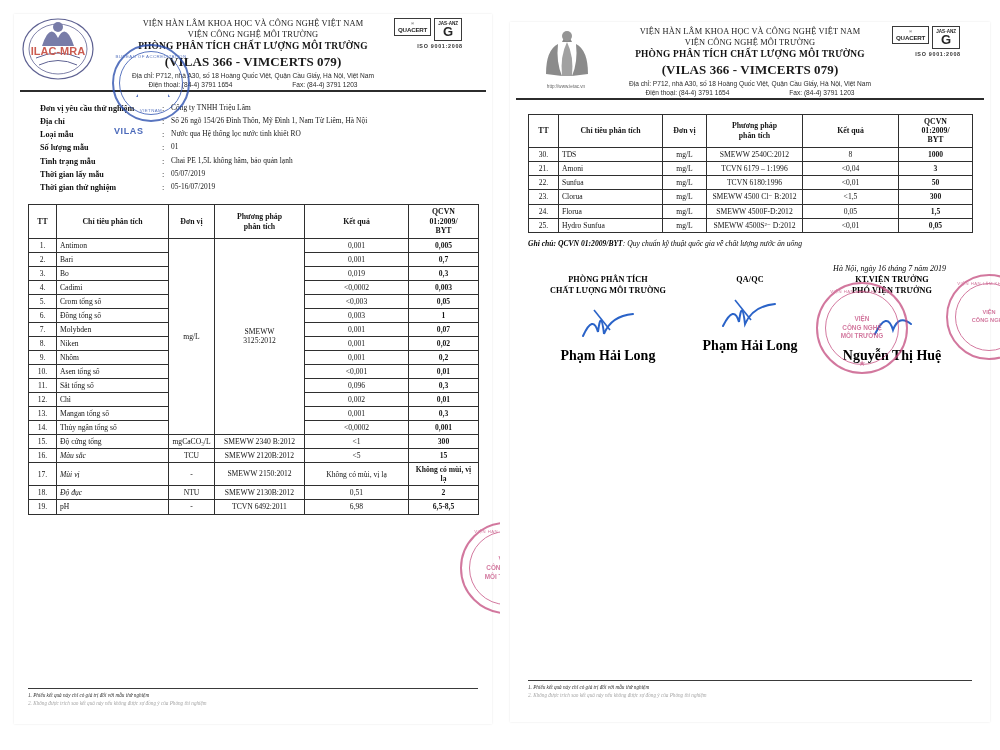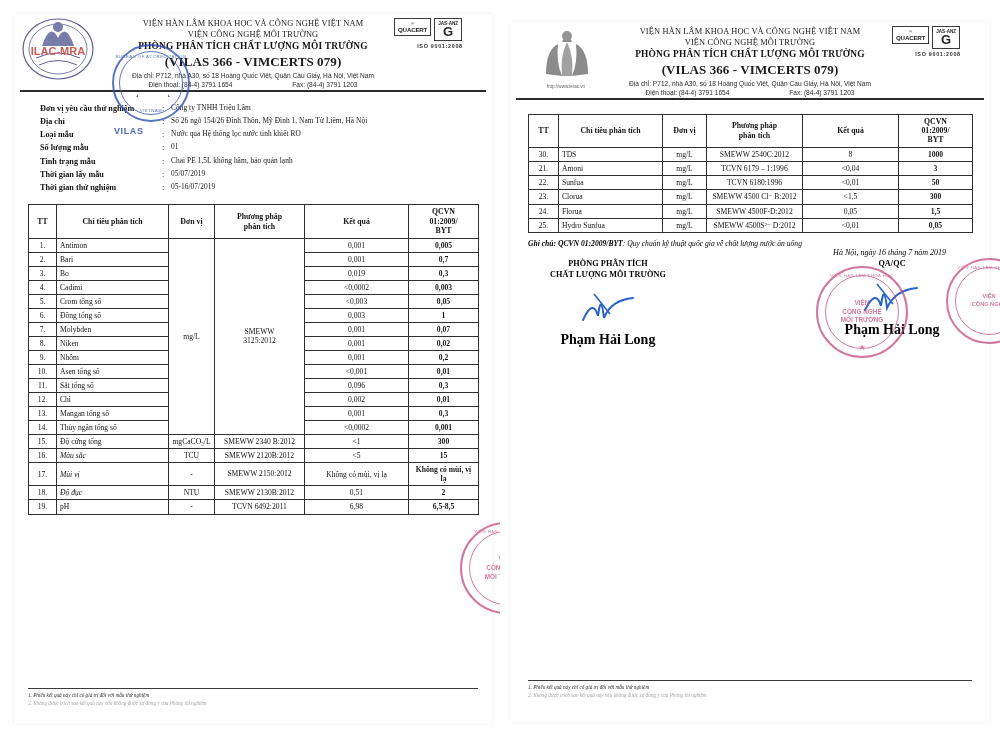--- a/index.html
+++ b/index.html
@@ -150,21 +150,21 @@
   td.c-qcvn{ text-align:center; font-weight:bold; }
   td.italic{ font-style: italic; }
 
   
   .note { font-size:7.6px; margin-top:6px; }
   .note .lbl { font-weight:bold; font-style:italic; }
   .note .code { font-weight:bold; font-style:italic; }
   .note .txt { font-style:italic; }
 
   
-  .sig-wrap { position:relative; }
+  .sig-wrap { position:relative; margin-top:16px; }
   .sig-date {
     text-align:right; font-style:italic; font-size:8px; margin-right:26px; margin-bottom:2px;
   }
   .sig-cols { display:flex; justify-content:space-between; padding:0 10px; }
   .sig-col { text-align:center; width:33%; position:relative; }
   .sig-title { font-weight:bold; font-size:8.2px; line-height:1.3; letter-spacing:.1px; }
   .sig-space { height:52px; position:relative; }
   .sig-name { font-weight:bold; font-size:14px; }
   .sig-mark {
     position:absolute; left:50%; top:6px; transform:translateX(-50%);
@@ -619,20 +619,32 @@
               </div>
               <div class="sig-space">
                 <svg class="sig-mark" viewBox="0 0 62 40">
                   <path d="M4 34 Q15 12 20 30 Q23 6 26 32 Q34 14 56 12" fill="none" stroke="#2a63c8" stroke-width="2" stroke-linecap="round"></path>
                   <path d="M16 8 L32 28" fill="none" stroke="#2a63c8" stroke-width="1.6"></path>
                 </svg>
               </div>
               <div class="sig-name">Phạm Hải Long</div>
             </div>
 
+            <div class="sig-col">
+              <div class="sig-title">
+                <span>KT.VIỆN TRƯỞNG</span><br>
+                <span>PHÓ VIỆN TRƯỞNG</span>
+              </div>
+              <div class="sig-space">
+                <svg class="sig-mark" viewBox="0 0 62 40">
+                  <path d="M14 32 Q26 8 32 28 Q38 12 50 22" fill="none" stroke="#2a63c8" stroke-width="2" stroke-linecap="round"></path>
+                </svg>
+              </div>
+              <div class="sig-name">Nguyễn Thị Huệ</div>
+            </div>
           </div>
 
           <div class="stamp-red" id="stamp-sign-main">
             <div class="ring2"></div>
             <div class="arc-up">VIỆN HÀN LÂM KHOA HỌC</div>
             <div class="mid">
               <span>VIỆN</span><br>
               <span>CÔNG NGHỆ</span><br>
               <span>MÔI TRƯỜNG</span>
             </div>

